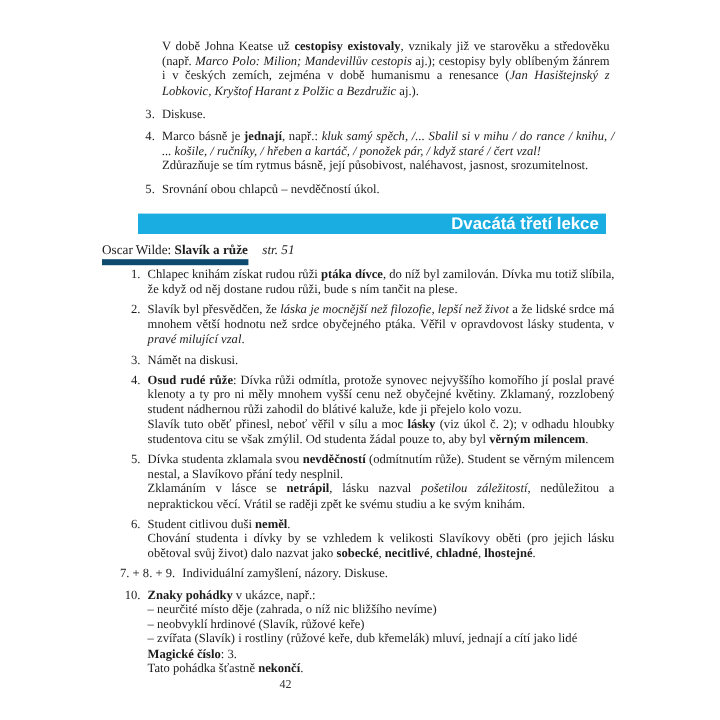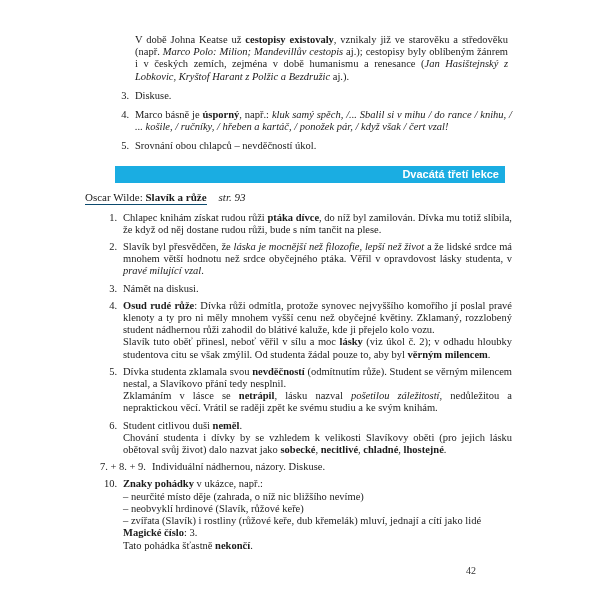--- a/index.html
+++ b/index.html
@@ -20,57 +20,57 @@
   .li{display:flex;margin:0 0 5px 0;}
   .sect-top .li{margin-bottom:7px;}
   .num{min-width:17px;text-align:right;margin-right:6px;white-space:nowrap;}
   .txt{flex:1;text-align:justify;}
   .b{font-weight:bold;}
   .i{font-style:italic;}
   .header-bar{
     height:17px;line-height:17px;
     background:#1aade2;color:#ffffff;
     font-family:"Liberation Sans", sans-serif;
-    font-size:11px;font-weight:bold;
+    font-size:14px;font-weight:bold;
     text-align:right;padding-right:6px;
     margin:13px 7px 7px 15px;
   }
   .title-line{margin:0 0 8px -15px;font-size:11px;line-height:14px;}
-  .underlined{border-bottom:1px solid #0c4a6e;padding-bottom:1.5px;}
+  .underlined{border-bottom:5px solid #0c4a6e;padding-bottom:1.5px;}
   .page-ref{margin-left:12px;font-style:italic;}
   .page-number{
     position:absolute;bottom:23px;left:0;width:476px;
-    text-align:right;font-size:10px;color:#333333;
+    text-align:center;font-size:10px;color:#333333;
   }
 </style>
 </head>
 <body>
 
 <div class="page">
 
   <div class="sect-top">
     <div class="para"><span>V době Johna Keatse už </span><span class="b">cestopisy existovaly</span><span>, vznikaly již ve starověku a středověku (např. </span><span class="i">Marco Polo: Milion; Mandevillův cestopis</span><span> aj.); cestopisy byly oblíbeným žánrem i v českých zemích, zejména v době humanismu a renesance (</span><span class="i">Jan Hasištejnský z Lobkovic, Kryštof Harant z Polžic a Bezdružic</span><span> aj.).</span></div>
     <div class="li">
       <span class="num">3.</span>
       <div class="txt"><span>Diskuse.</span></div>
     </div>
     <div class="li">
       <span class="num">4.</span>
-      <div class="txt"><span>Marco básně je </span><span class="b">úsporný</span><span>, např.: </span><span class="i">kluk samý spěch, /... Sbalil si v mihu / do rance / knihu, / ... košile, / ručníky, / hřeben a kartáč, / ponožek pár, / když však / čert vzal!</span><br></div>
+      <div class="txt"><span>Marco básně je </span><span class="b">jednají</span><span>, např.: </span><span class="i">kluk samý spěch, /... Sbalil si v mihu / do rance / knihu, / ... košile, / ručníky, / hřeben a kartáč, / ponožek pár, / když staré / čert vzal!</span><br><span>Zdůrazňuje se tím rytmus básně, její působivost, naléhavost, jasnost, srozumitelnost.</span></div>
     </div>
     <div class="li">
       <span class="num">5.</span>
       <div class="txt"><span>Srovnání obou chlapců – nevděčností úkol.</span></div>
     </div>
   </div>
 
   <div class="header-bar">Dvacátá třetí lekce</div>
 
   <div class="title-line">
-    <span class="underlined"><span>Oscar Wilde: </span><span class="b">Slavík a růže</span></span><span class="page-ref">str. 93</span>
+    <span class="underlined"><span>Oscar Wilde: </span><span class="b">Slavík a růže</span></span><span class="page-ref">str. 51</span>
   </div>
 
   <div class="sect-main">
     <div class="li">
       <span class="num">1.</span>
       <div class="txt"><span>Chlapec knihám získat rudou růži </span><span class="b">ptáka dívce</span><span>, do níž byl zamilován. Dívka mu totiž slíbila, že když od něj dostane rudou růži, bude s ním tančit na plese.</span></div>
     </div>
     <div class="li">
       <span class="num">2.</span>
       <div class="txt"><span>Slavík byl přesvědčen, že </span><span class="i">láska je mocnější než filozofie, lepší než život</span><span> a že lidské srdce má mnohem větší hodnotu než srdce obyčejného ptáka. Věřil v opravdovost lásky studenta, v </span><span class="i">pravé milující vzal</span><span>.</span></div>
@@ -86,21 +86,21 @@
     <div class="li">
       <span class="num">5.</span>
       <div class="txt"><span>Dívka studenta zklamala svou </span><span class="b">nevděčností</span><span> (odmítnutím růže). Student se věrným milencem nestal, a Slavíkovo přání tedy nesplnil.</span><br><span>Zklamáním v lásce se </span><span class="b">netrápil</span><span>, lásku nazval </span><span class="i">pošetilou záležitostí</span><span>, nedůležitou a nepraktickou věcí. Vrátil se raději zpět ke svému studiu a ke svým knihám.</span></div>
     </div>
     <div class="li">
       <span class="num">6.</span>
       <div class="txt"><span>Student citlivou duši </span><span class="b">neměl</span><span>.</span><br><span>Chování studenta i dívky by se vzhledem k velikosti Slavíkovy oběti (pro jejich lásku obětoval svůj život) dalo nazvat jako </span><span class="b">sobecké</span><span>, </span><span class="b">necitlivé</span><span>, </span><span class="b">chladné</span><span>, </span><span class="b">lhostejné</span><span>.</span></div>
     </div>
     <div class="li">
       <span class="num">7. + 8. + 9.</span>
-      <div class="txt"><span>Individuální nádhernou, názory. Diskuse.</span></div>
+      <div class="txt"><span>Individuální zamyšlení, názory. Diskuse.</span></div>
     </div>
     <div class="li">
       <span class="num">10.</span>
       <div class="txt"><span class="b">Znaky pohádky</span><span> v ukázce, např.:</span><br><span>– neurčité místo děje (zahrada, o níž nic bližšího nevíme)</span><br><span>– neobvyklí hrdinové (Slavík, růžové keře)</span><br><span>– zvířata (Slavík) i rostliny (růžové keře, dub křemelák) mluví, jednají a cítí jako lidé</span><br><span class="b">Magické číslo</span><span>: 3.</span><br><span>Tato pohádka šťastně </span><span class="b">nekončí</span><span>.</span></div>
     </div>
   </div>
 
   <div class="page-number">42</div>
 
 </div>

